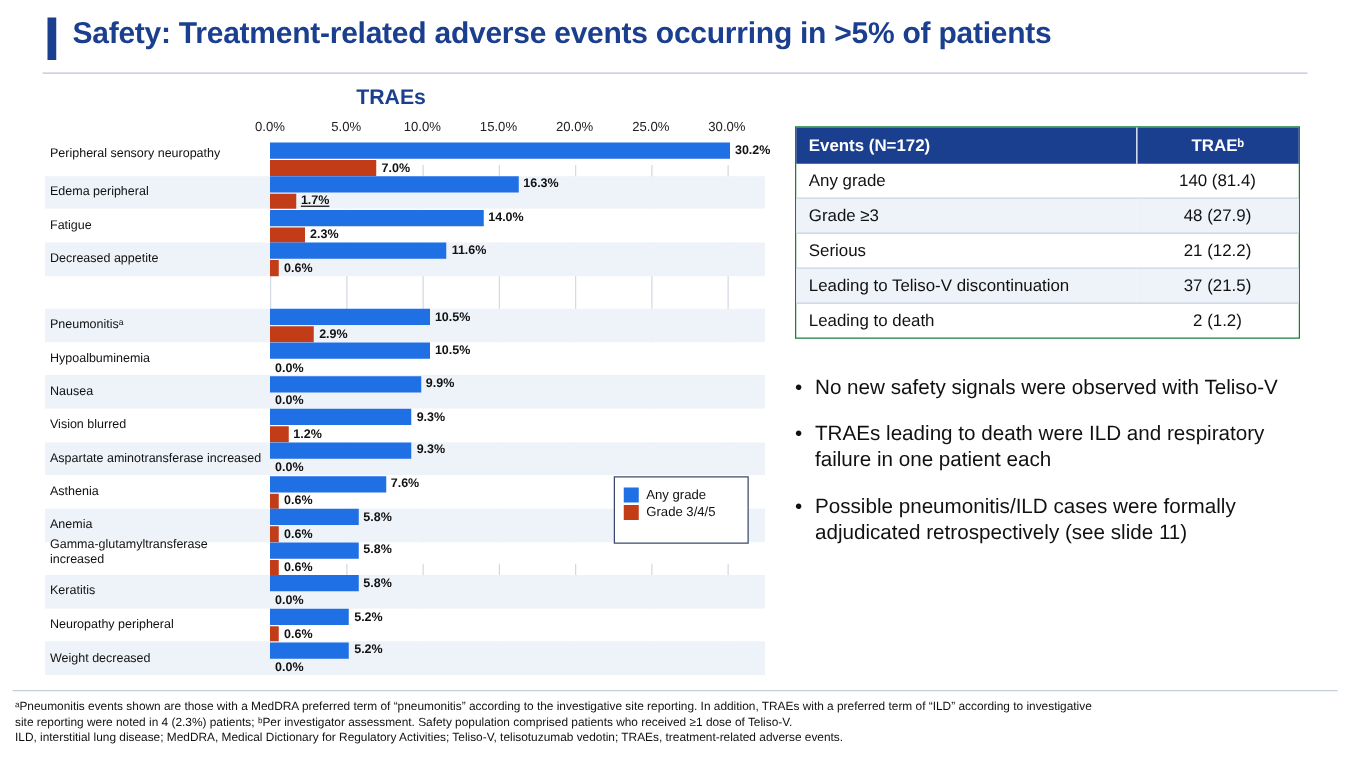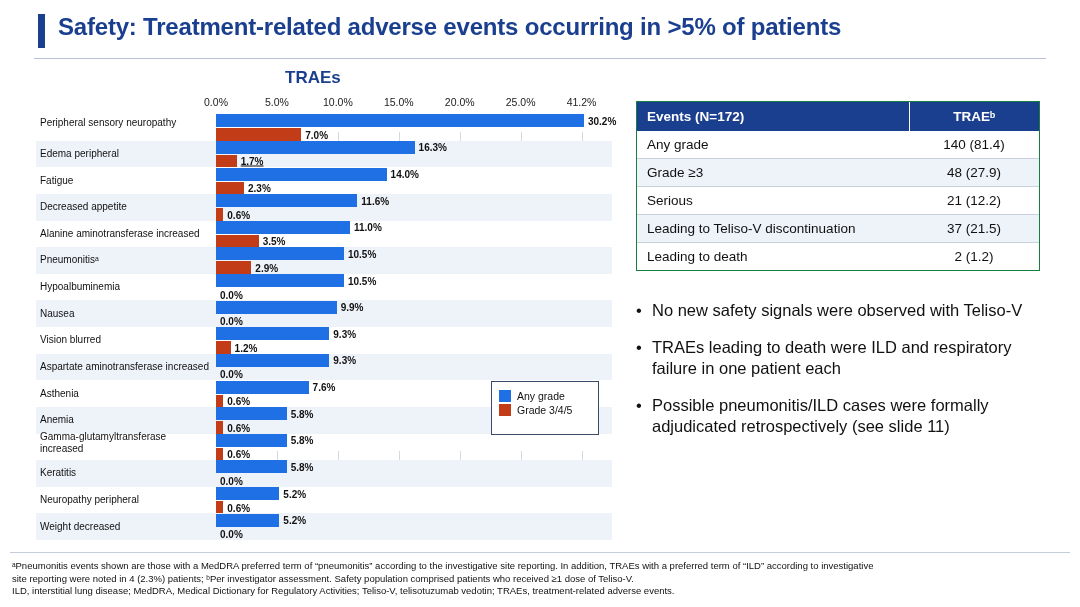--- a/index.html
+++ b/index.html
@@ -135,21 +135,21 @@
 <div class="chart-title">TRAEs</div>
 
 <div class="chart-wrap">
   <div class="axis-labels" id="axis-labels">
       <div class="axis-label" style="left: 180px;">0.0%</div>
       <div class="axis-label" style="left: 240.923px;">5.0%</div>
       <div class="axis-label" style="left: 301.846px;">10.0%</div>
       <div class="axis-label" style="left: 362.769px;">15.0%</div>
       <div class="axis-label" style="left: 423.692px;">20.0%</div>
       <div class="axis-label" style="left: 484.615px;">25.0%</div>
-      <div class="axis-label" style="left: 545.538px;">41.2%</div>
+      <div class="axis-label" style="left: 545.538px;">30.0%</div>
     </div>
   <div class="plot">
     <div class="plot-bg"></div>
     <div id="gridlines">
         <div class="gridline" style="left: 180px;"></div>
         <div class="gridline" style="left: 240.923px;"></div>
         <div class="gridline" style="left: 301.846px;"></div>
         <div class="gridline" style="left: 362.769px;"></div>
         <div class="gridline" style="left: 423.692px;"></div>
         <div class="gridline" style="left: 484.615px;"></div>
@@ -181,28 +181,20 @@
           <div class="bar-val" style="left: 212.025px; top: 20.8125px; transform: translateY(-50%);">2.3%</div>
         </div>
         <div class="row alt" style="top: 79.875px; height: 26.625px;">
           <div class="row-bg"></div>
           <div class="row-label">Decreased appetite</div>
           <div class="bar-any" style="width: 141.342px; top: 0.3125px;"></div>
           <div class="bar-val" style="left: 325.342px; top: 6.8125px; transform: translateY(-50%);">11.6%</div>
           <div class="bar-g345" style="width: 7.31077px; top: 14.3125px;"></div>
           <div class="bar-val" style="left: 191.311px; top: 20.8125px; transform: translateY(-50%);">0.6%</div>
         </div>
-        <div class="row" style="top: 106.5px; height: 26.625px;">
-          <div class="row-bg"></div>
-          <div class="row-label">Alanine aminotransferase increased</div>
-          <div class="bar-any" style="width: 134.031px; top: 0.3125px;"></div>
-          <div class="bar-val" style="left: 318.031px; top: 6.8125px; transform: translateY(-50%);">11.0%</div>
-          <div class="bar-g345" style="width: 42.6462px; top: 14.3125px;"></div>
-          <div class="bar-val" style="left: 226.646px; top: 20.8125px; transform: translateY(-50%);">3.5%</div>
-        </div>
         <div class="row alt" style="top: 133.125px; height: 26.625px;">
           <div class="row-bg"></div>
           <div class="row-label">Pneumonitisᵃ</div>
           <div class="bar-any" style="width: 127.938px; top: 0.3125px;"></div>
           <div class="bar-val" style="left: 311.938px; top: 6.8125px; transform: translateY(-50%);">10.5%</div>
           <div class="bar-g345" style="width: 35.3354px; top: 14.3125px;"></div>
           <div class="bar-val" style="left: 219.335px; top: 20.8125px; transform: translateY(-50%);">2.9%</div>
         </div>
         <div class="row" style="top: 159.75px; height: 26.625px;">
           <div class="row-bg"></div>

